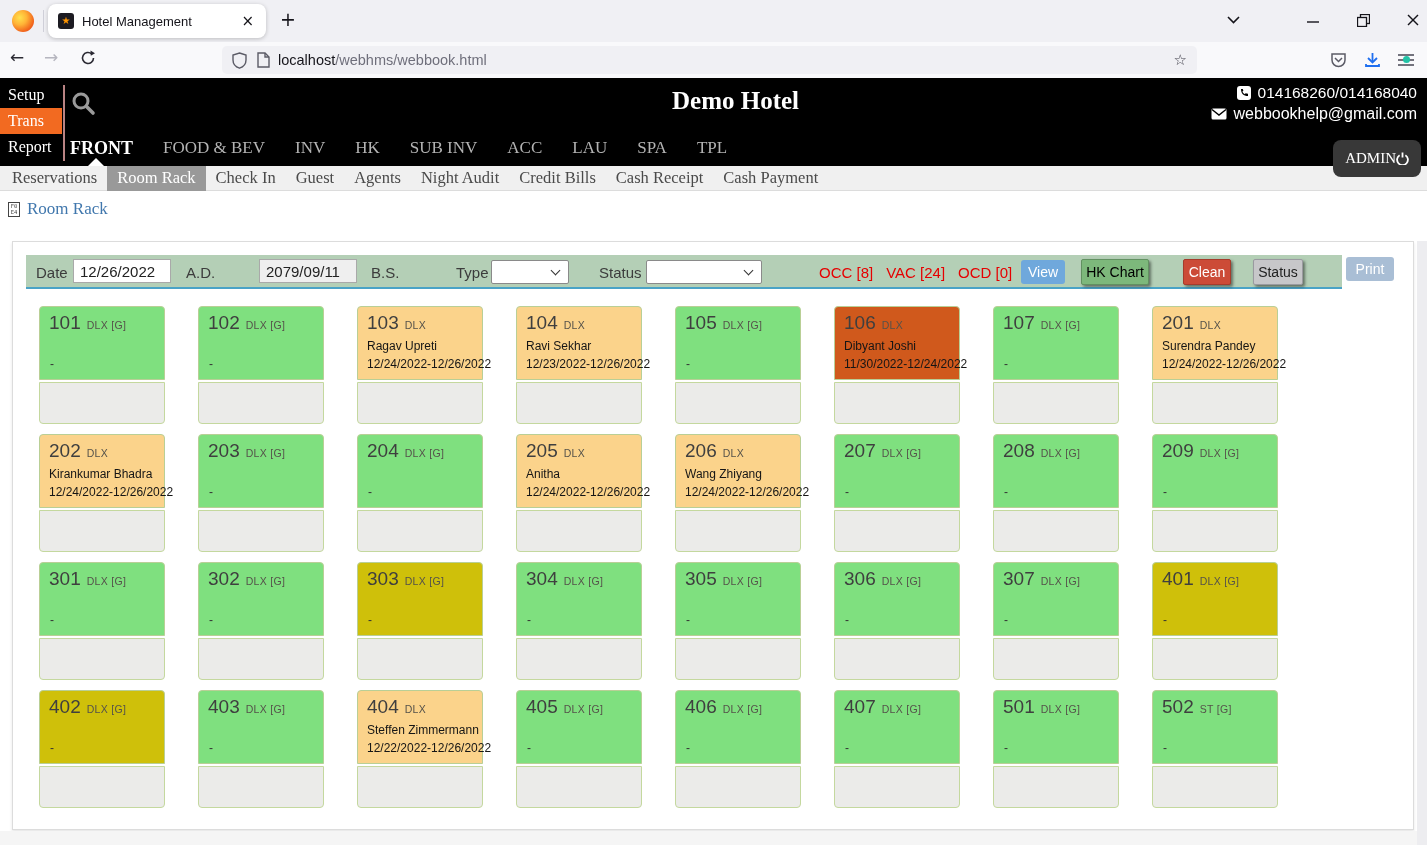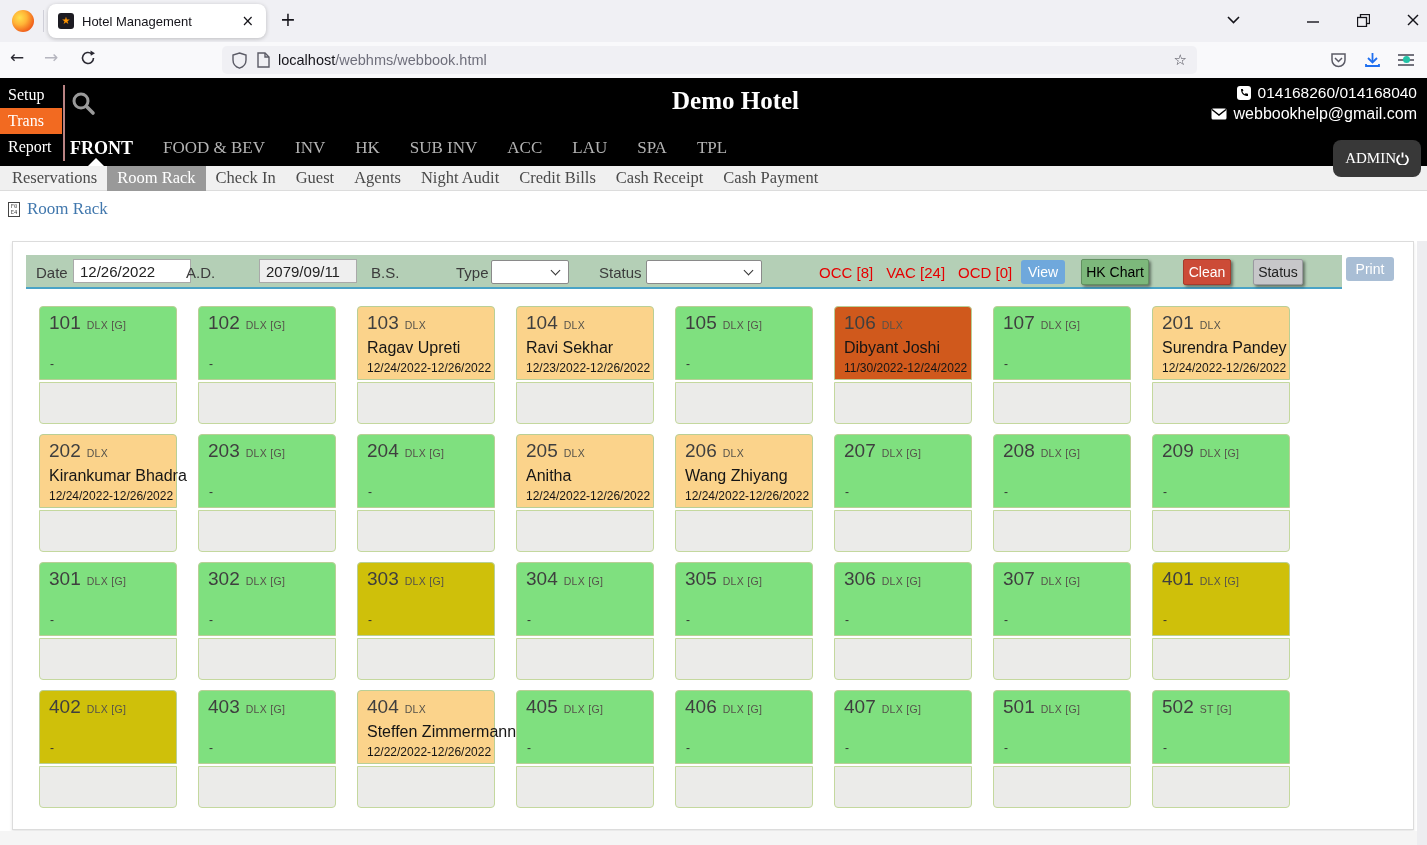--- a/index.html
+++ b/index.html
@@ -103,31 +103,31 @@
   .btn-clean { left:1157px; top:4px; width:48px; height:26px; background:#cc4b37; color:#fff;
                border:1px solid #a53c2c; border-radius:2px; box-shadow:2px 2px 3px rgba(0,0,0,.45); }
   .btn-stat  { left:1227px; top:4px; width:50px; height:26px; background:#c7c7c9; color:#222;
                border:1px solid #9a9aa0; border-radius:2px; box-shadow:2px 2px 3px rgba(0,0,0,.45); }
   .btn-print { position:absolute; left:1333px; top:15px; width:48px; height:24px; background:#a9bed5;
                color:#fff; font-size:14px; display:flex; align-items:center; justify-content:center; border-radius:3px; }
 
   
   #room-grid { position:absolute; left:26px; top:64px; display:grid;
     grid-template-columns:repeat(8, 131px); column-gap:28px; row-gap:10px; }
-  .room-card { width:138px; }
+  .room-card { width:126px; }
   .room-top { position:relative; height:74px; border:1px solid #b9cf96; border-radius:4px 4px 0 0;
     padding:5px 9px 0 9px; }
   .st-vacant   .room-top { background:#7fe07f; }
   .st-occupied .room-top { background:#fbd38b; }
   .st-due      .room-top { background:#d0591c; }
   .st-dirty    .room-top { background:#cfc00a; }
   .room-head { display:flex; align-items:baseline; gap:6px; }
   .room-num { font-size:19px; color:#3f3f3f; }
   .room-type { font-size:10.5px; color:#55524a; letter-spacing:.3px; }
-  .room-guest { font-size:16px; color:#151515; margin-top:5px; white-space:nowrap; }
+  .room-guest { font-size:12px; color:#151515; margin-top:5px; white-space:nowrap; }
   .room-dates { font-size:12px; color:#151515; margin-top:4px; white-space:nowrap; }
   .room-dash { position:absolute; left:10px; bottom:8px; font-size:12px; color:#333; }
   .room-bottom { height:42px; background:#ebebe9; border:1px solid #c4d89e; border-radius:0 0 4px 4px; margin-top:2px; }
 
   svg { display:block; }
 </style>
 </head>
 <body>
 
 <div id="tabbar">
@@ -288,21 +288,21 @@
     <span class="bc-icon">
       <span>F0</span>
         <span>E4</span>
     </span>
     <span class="bc-title">Room Rack</span>
   </div>
 
   <div class="panel">
     <div class="filterband">
       <span class="fl" style="left:10px">Date</span>
-      <input class="f-input" style="left: 47px; width: 118px; background: rgb(255, 255, 255);" value="12/26/2022">
+      <input class="f-input" style="left: 47px; width: 98px; background: rgb(255, 255, 255);" value="12/26/2022">
       <span class="fl" style="left:160px">A.D.</span>
       <input class="f-input" style="left: 233px; width: 98px; background: rgb(239, 239, 239);" value="2079/09/11">
       <span class="fl" style="left:345px">B.S.</span>
       <span class="fl" style="left:430px">Type</span>
       <div class="f-select" style="left:465px; width:78px">
           <span class="chev"></span>
         </div>
       <span class="fl" style="left:573px">Status</span>
       <div class="f-select" style="left:620px; width:116px">
           <span class="chev"></span>

